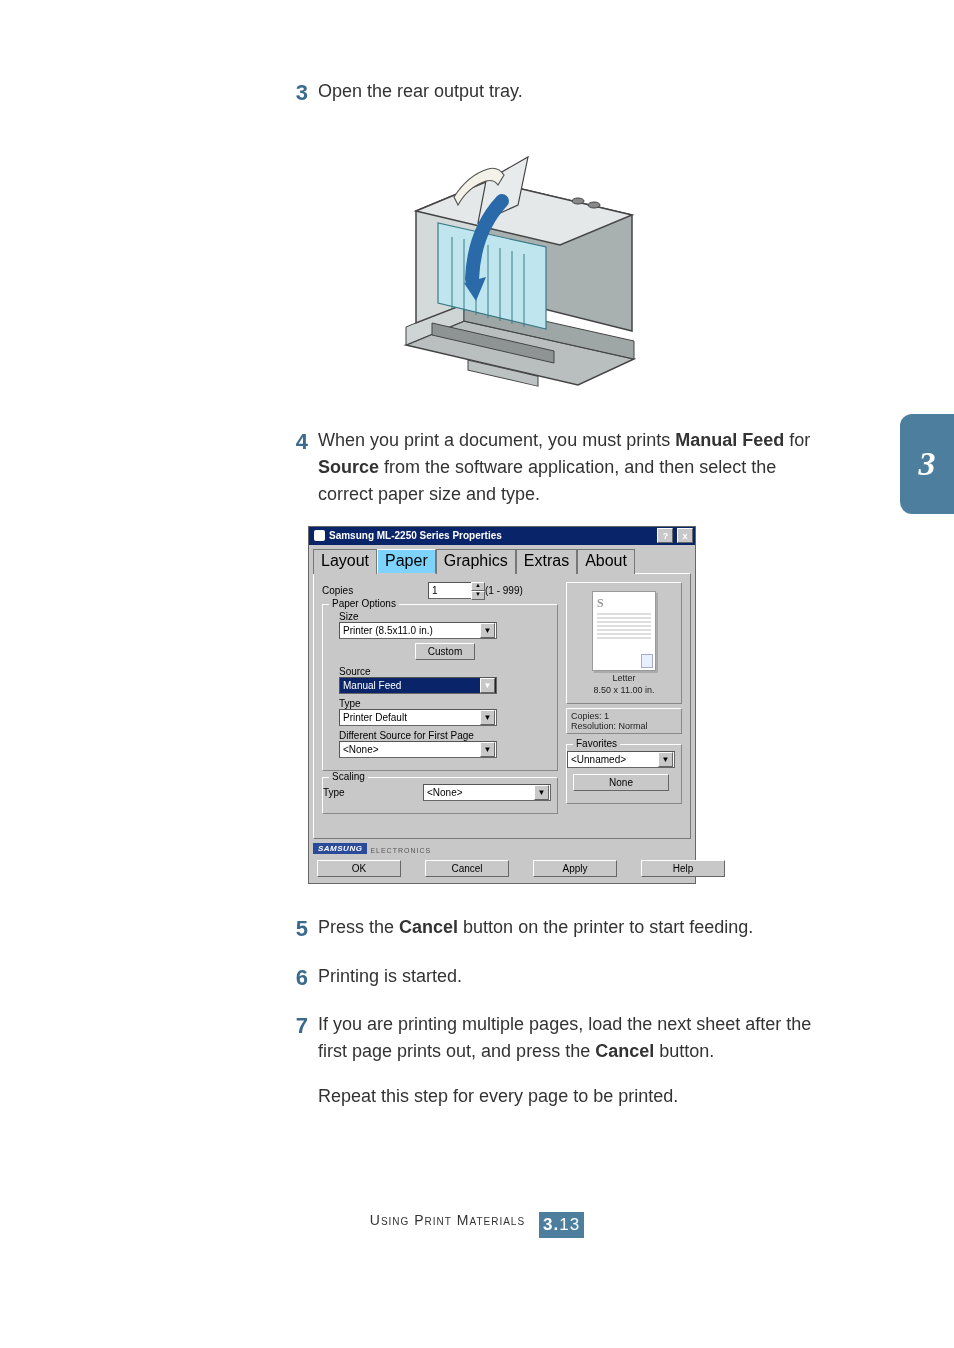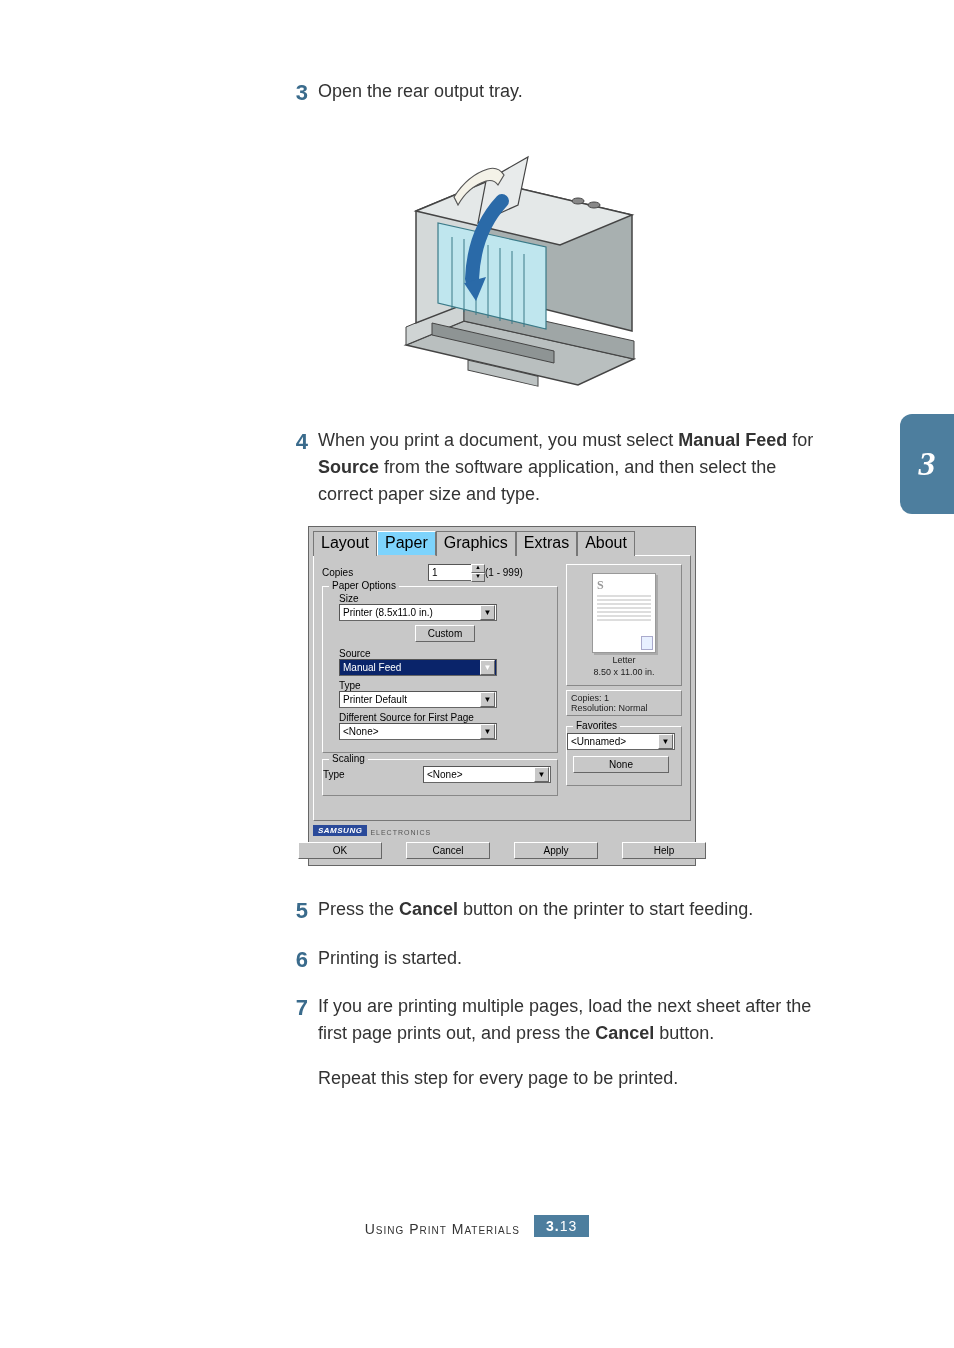--- a/index.html
+++ b/index.html
@@ -5,23 +5,23 @@
   html,body{margin:0;padding:0;background:#fff;font-family:Verdana,Arial,sans-serif;color:#222}
   .page{width:954px;height:1348px;position:relative;background:#fff;overflow:hidden}
   .content{position:absolute;left:278px;top:78px;width:554px}
   .step{display:flex;margin-bottom:18px}
   .num{color:#3a6b8c;font-weight:bold;font-size:22px;width:30px;flex:0 0 30px;text-align:right;padding-right:10px;line-height:1.4}
   .body{font-size:18px;line-height:1.5;color:#333;flex:1}
   .bold{font-weight:bold}
   .tab{position:absolute;right:0;top:414px;width:54px;height:100px;background:#4d7e9e;border-top-left-radius:12px;border-bottom-left-radius:12px;display:flex;align-items:center;justify-content:center}
   .tab span{color:#fff;font-style:italic;font-weight:bold;font-size:34px;font-family:Georgia,serif}
   .footer{position:absolute;bottom:110px;left:0;width:100%;text-align:center}
-  .footer-inner{display:inline-flex;align-items:flex-end;gap:14px;font-size:14px;letter-spacing:1px}
+  .footer-inner{display:inline-flex;align-items:flex-start;gap:14px;font-size:14px;letter-spacing:1px}
   .footer-label{font-variant:small-caps;color:#333}
-  .footer-page{background:#4d7e9e;color:#fff;padding:3px 12px;font-size:14px}
+  .footer-page{background:#4d7e9e;color:#fff;padding:3px 4px;font-size:17px}
   .footer-page b{font-weight:bold}
   
   .printer-fig{margin:10px 0 30px 90px}
   .printer-svg{display:block}
   
   .dialog{margin:14px 0 30px 30px;width:386px;border:1px solid #666;background:#c8c8c8;font-family:Tahoma,Arial,sans-serif;font-size:9px;color:#000}
   .titlebar{background:#0a246a;color:#fff;height:18px;display:flex;align-items:center;justify-content:space-between;padding:0 2px}
   .titlebar .t-left{display:flex;align-items:center;gap:4px;padding-left:3px}
   .t-icon{width:11px;height:11px;background:#fff;border-radius:2px;display:inline-block}
   .titlebar .t-title{font-weight:bold;font-size:10px}
@@ -48,21 +48,21 @@
   .preview{background:#c8c8c8;border:1px solid #888;border-top-color:#fff;border-left-color:#fff;height:120px;display:flex;align-items:center;justify-content:center;flex-direction:column;margin-bottom:2px}
   .paper{width:54px;height:70px;background:#fff;border:1px solid #999;box-shadow:2px 2px 0 #aaa;position:relative;padding:4px}
   .paper .s{font-family:Georgia,serif;font-size:12px;color:#999;font-weight:bold}
   .paper .ln{height:2px;background:#ddd;margin:2px 0}
   .paper .corner{position:absolute;right:2px;bottom:2px;width:10px;height:12px;background:#e8f0ff;border:1px solid #aac}
   .meta{font-size:9px;text-align:center;color:#222;margin-top:2px}
   .statusbox{border:1px solid #888;border-top-color:#fff;border-left-color:#fff;padding:2px 4px;font-size:9px;color:#222;margin-top:4px}
   .logo-row{display:flex;align-items:flex-end;gap:3px;margin:2px 0 0 4px}
   .logo-sams{background:#2a4a9a;color:#fff;font-size:8px;font-weight:bold;padding:1px 5px;font-style:italic;letter-spacing:0.5px}
   .logo-elec{font-size:7px;color:#555;letter-spacing:1px}
-  .btnrow{display:flex;justify-content:center;gap:24px;padding:6px 8px}
+  .btnrow{display:flex;justify-content:space-between;gap:24px;padding:6px 8px}
   .btnrow .btn{min-width:58px}
   .indent{margin-left:16px}
 </style>
 </head>
 <body>
 
 <div class="page">
 
   <div class="tab">
     <span>3</span>
@@ -107,25 +107,35 @@
         <polygon points="96,156 118,150 108,174" fill="#2a6aa8"></polygon>
 
         <polygon points="64,196 64,208 186,236 186,224" fill="#8e9494" stroke="#444"></polygon>
         <rect x="100" y="210" width="70" height="10" transform="skewY(13)" fill="#bcc2c2" stroke="#444"></rect>
       </svg>
     </div>
 
     <div class="step">
       <div class="num">4</div>
       <div class="body">
-        <span>When you print a document, you must select </span><span class="bold">Manual Feed</span><span> for </span><span class="bold">Source</span><span> from the software application, and then select the correct paper size and type.</span>
+        <span>When you print a document, you must prints </span><span class="bold">Manual Feed</span><span> for </span><span class="bold">Source</span><span> from the software application, and then select the correct paper size and type.</span>
       </div>
     </div>
 
     <div class="dialog">
+      <div class="titlebar">
+        <div class="t-left">
+          <span class="t-icon"></span>
+          <span class="t-title">Samsung ML-2250 Series Properties</span>
+        </div>
+        <div>
+          <span class="winbtn">?</span>
+          <span class="winbtn">x</span>
+        </div>
+      </div>
       <div class="tabs">
         <div class="tab-btn">Layout</div>
         <div class="tab-btn active">Paper</div>
         <div class="tab-btn">Graphics</div>
         <div class="tab-btn">Extras</div>
         <div class="tab-btn">About</div>
       </div>
       <div class="panel">
         <div class="col-left">
           <div class="row">

